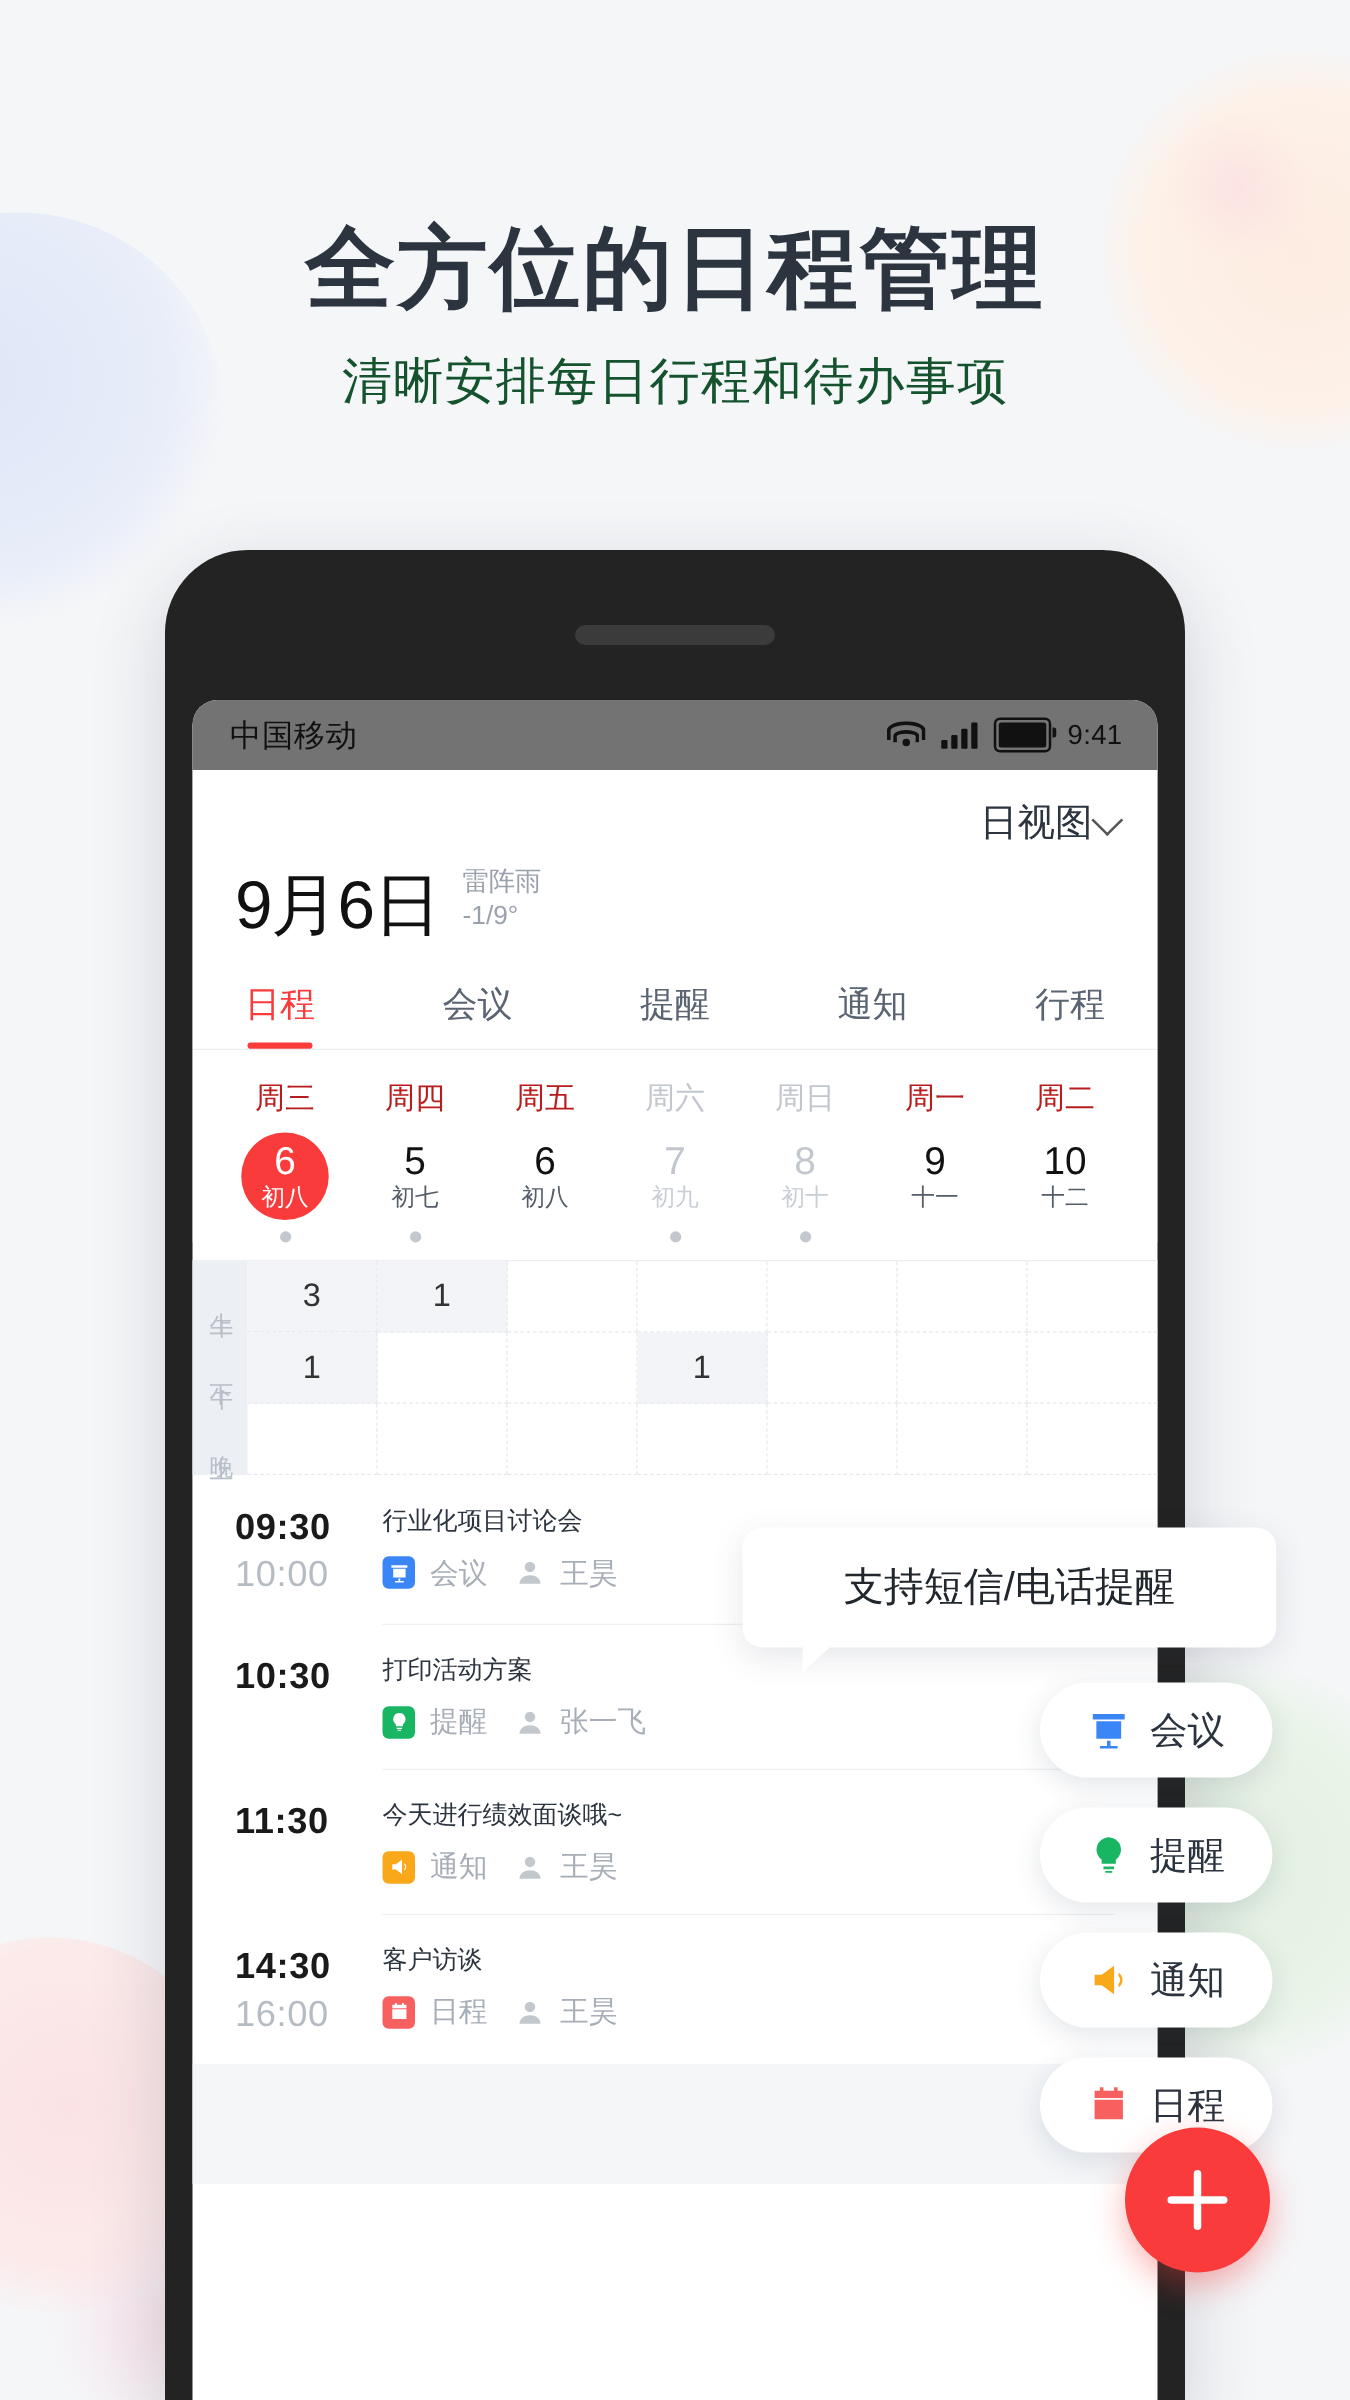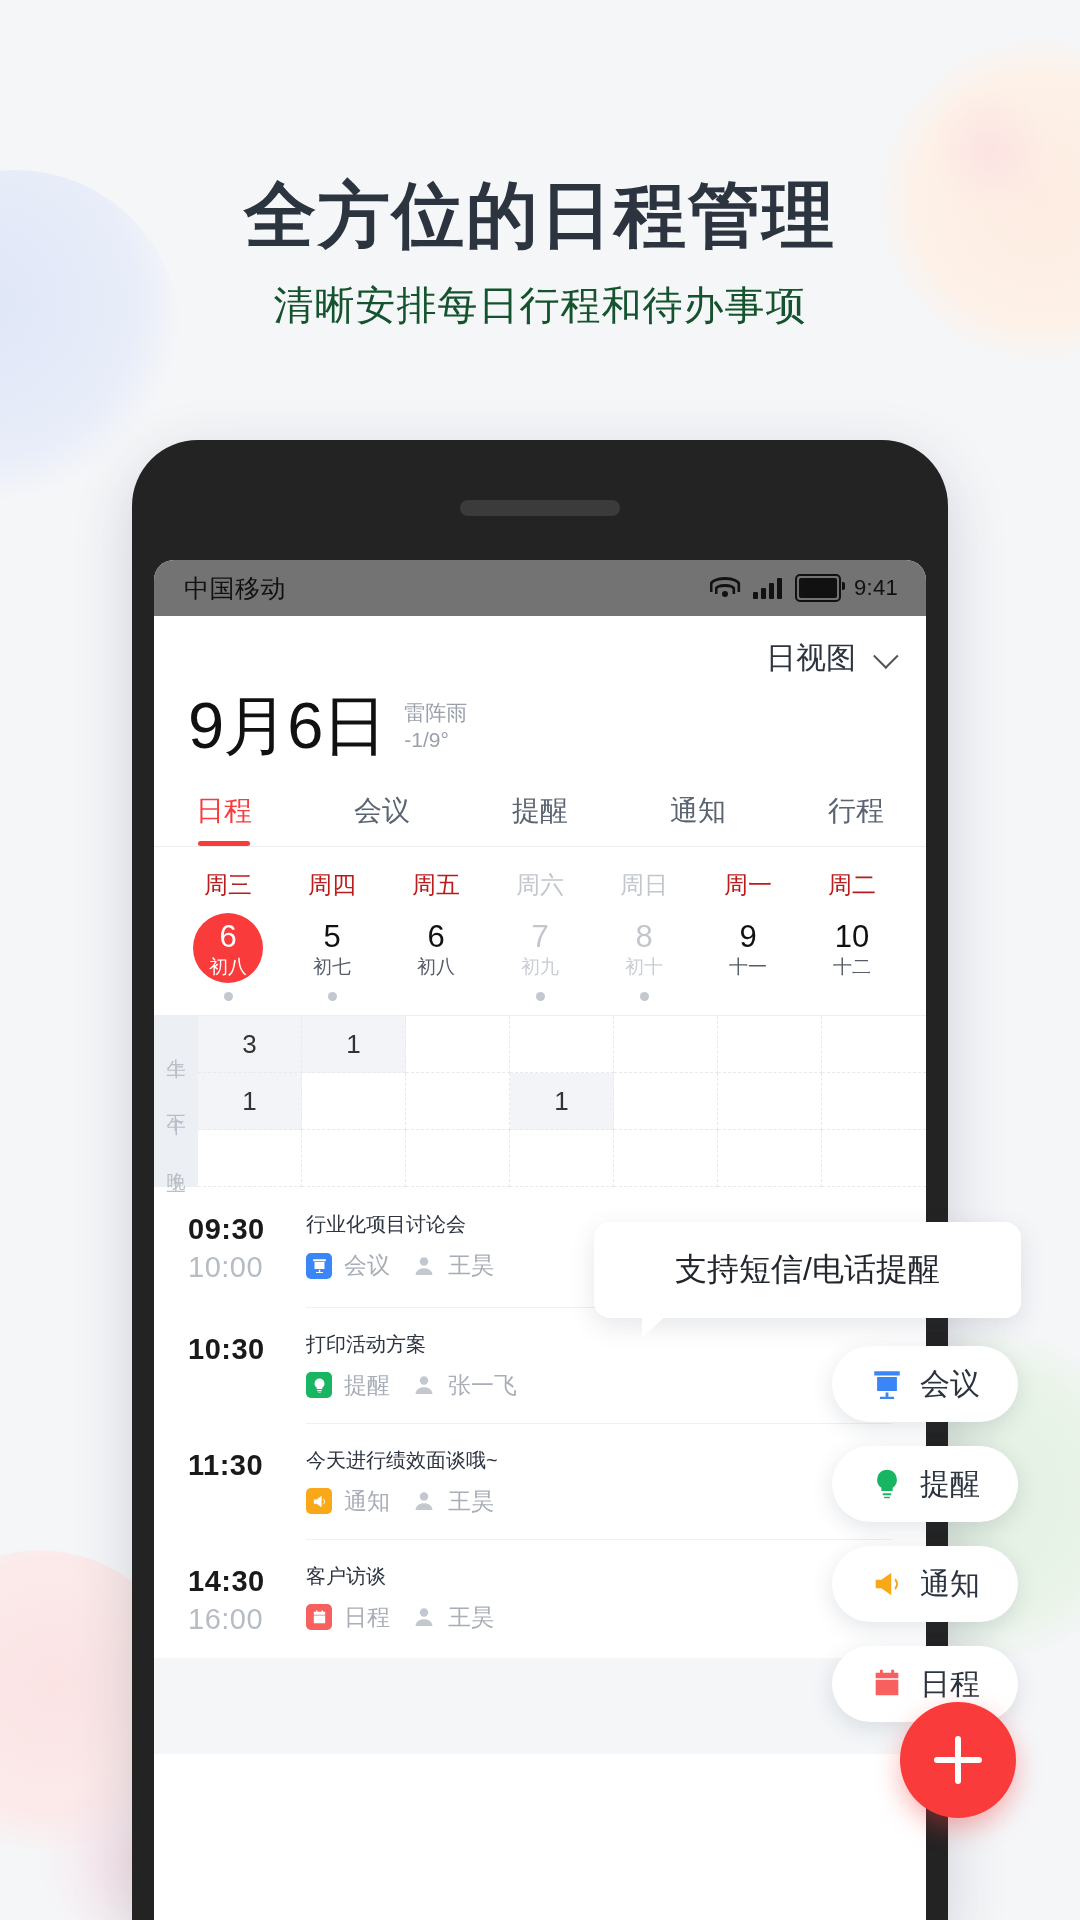--- a/index.html
+++ b/index.html
@@ -69,26 +69,26 @@
   .bars span:nth-child(2){height:11px;}
   .bars span:nth-child(3){height:16px;}
   .bars span:nth-child(4){height:21px;}
   .batt{width:38px;height:20px;border:2.4px solid #111;border-radius:5px;position:relative;padding:2px;}
   .batt::after{content:"";position:absolute;right:-6px;top:6px;width:3px;height:8px;background:#111;border-radius:0 2px 2px 0;}
   .batt i{display:block;width:100%;height:100%;background:#111;border-radius:2px;}
   .clock{font-size:22px;color:#111;letter-spacing:.3px;}
 
   
   .app-top{padding:0 34px;background:#fff;}
-  .viewsel{display:flex;justify-content:flex-end;align-items:center;gap:18px;
+  .viewsel{display:flex;justify-content:flex-end;align-items:center;gap:0;
     font-size:30px;color:#2c3440;padding-top:22px;}
   .chev{display:inline-block;width:16px;height:16px;border-right:2.6px solid #555;
     border-bottom:2.6px solid #555;transform:rotate(45deg) translateY(-4px);}
   .dateline{display:flex;align-items:flex-end;gap:18px;padding:14px 0 0;}
-  .bigdate{font-size:65px;font-weight:500;color:#111;line-height:1;letter-spacing:-1px;}
+  .bigdate{font-size:54px;font-weight:500;color:#111;line-height:1;letter-spacing:-1px;}
   .weather{font-size:21px;color:#9aa1ac;line-height:1.28;padding-bottom:4px;}
 
   
   .tabs{display:flex;justify-content:space-between;padding:34px 42px 0;background:#fff;}
   .tab{font-size:28px;color:#5b6472;position:relative;padding-bottom:16px;text-align:center;}
   .tab.active{color:#fa3b3b;}
   .tab.active::after{content:"";position:absolute;left:50%;transform:translateX(-50%);
     bottom:0;width:52px;height:5px;border-radius:3px;background:#fa3b3b;}
   .tabs-rule{height:1px;background:#eceef1;margin:0 0 0 0;}
 

